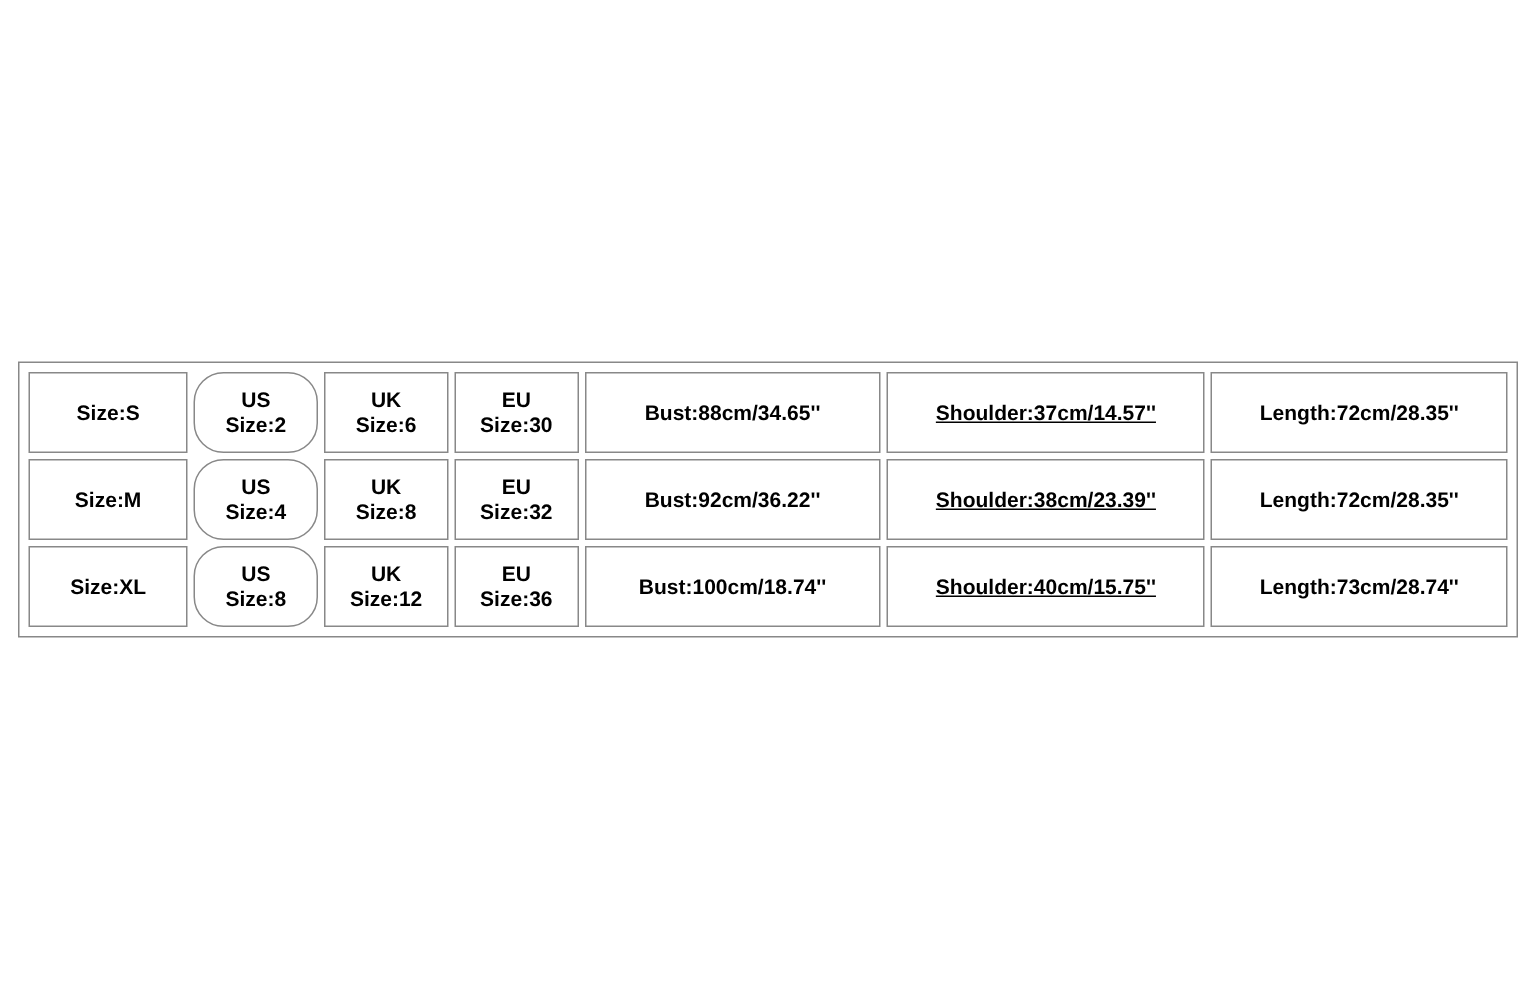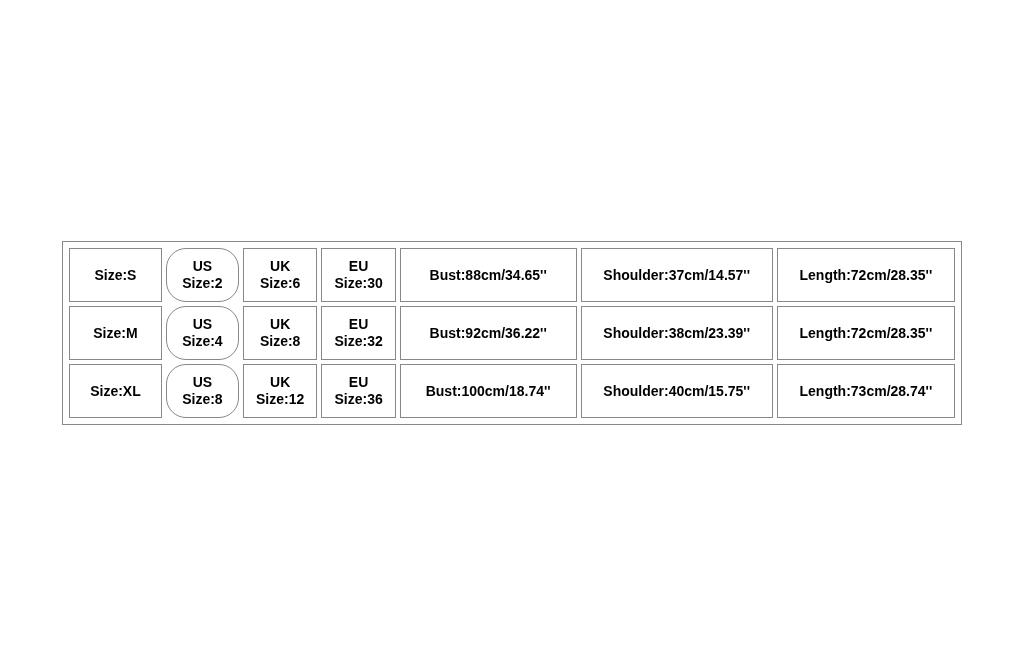--- a/index.html
+++ b/index.html
@@ -14,21 +14,21 @@
       font-family: Arial, Helvetica, sans-serif;
       font-size: 14px;
       font-weight: bold;
       color: #000;
       display: flex;
       align-items: center;
       justify-content: center;
       padding: 10px;
     }
     .table-wrap {
-      width: 900px;
+      width: 1000px;
       border: 1px solid #888;
       padding: 2px;
     }
     table {
       border-collapse: separate;
       border-spacing: 4px;
       width: 100%;
     }
     td {
       border: 1px solid #888;
@@ -36,21 +36,21 @@
       vertical-align: middle;
       height: 54px;
       padding: 2px 4px;
       background: #fff;
     }
     td.col-size   { width: 100px; }
     td.col-us     { width: 78px; border-radius: 20px; }
     td.col-uk     { width: 78px; }
     td.col-eu     { width: 78px; }
     td.col-bust   { width: 186px; }
-    td.col-shld   { width: 200px; }
+    td.col-shld   { width: 200px; text-decoration: underline; }
     td.col-len    { width: 186px; }
     .two-line { line-height: 1.25; }
     .one-line { white-space: nowrap; }
   </style>
 </head>
 <body>
 
 <div class="table-wrap">
   <table>
     <tbody id="size-rows">

